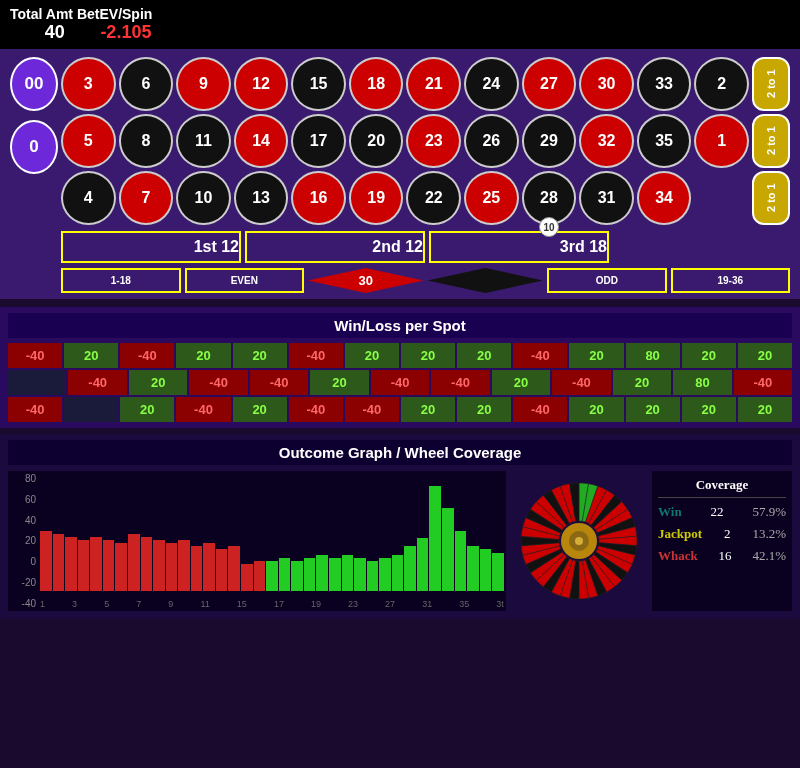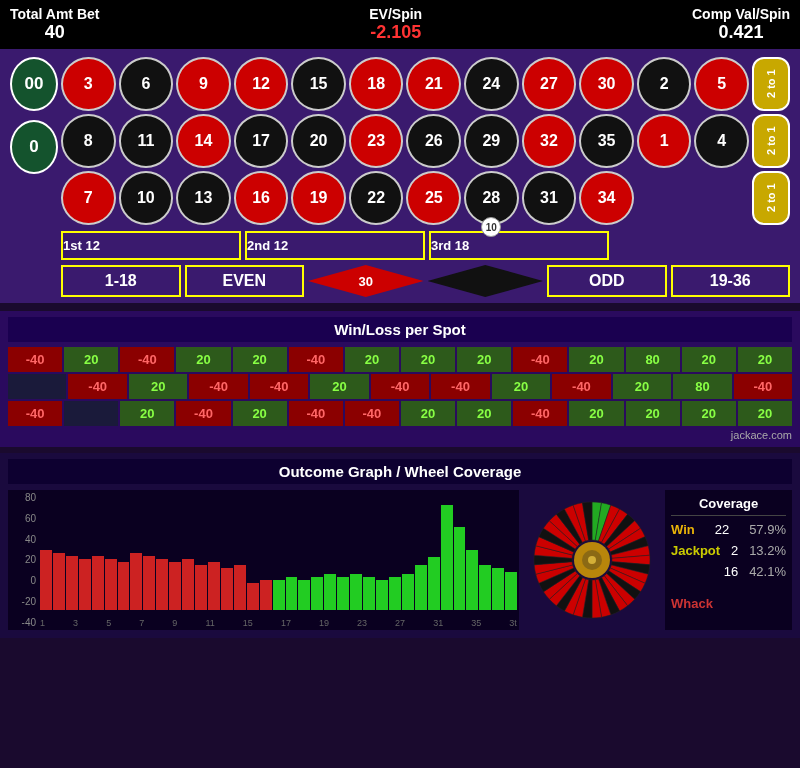--- a/index.html
+++ b/index.html
@@ -8,21 +8,21 @@
       height: 768px;
       background: #1a0a2e;
       font-family: Arial, sans-serif;
       overflow: hidden;
     }
 
     
     #header {
       background: #000;
       display: flex;
-      justify-content: space-between;
+      justify-content: flex-start;
       align-items: center;
       padding: 6px 10px;
       color: white;
     }
     .header-col { text-align: center; }
     .header-label { font-size: 14px; font-weight: bold; color: white; }
     .header-value { font-size: 18px; font-weight: bold; }
     .header-value.red { color: #ff3333; }
     .header-value.white { color: white; }
 
@@ -40,21 +40,21 @@
 
     
     .zero-col {
       display: flex;
       flex-direction: column;
       gap: 3px;
       margin-right: 3px;
     }
 
     .zero-cell {
-      background: #14532d;
+      background: #6d28d9;
       border-radius: 50%;
       color: white;
       font-weight: bold;
       font-size: 17px;
       display: flex;
       align-items: center;
       justify-content: center;
       width: 48px;
       height: 54px;
       border: 2px solid #fff;
@@ -117,39 +117,39 @@
       display: flex;
       justify-content: flex-start;
       gap: 4px;
       margin-bottom: 5px;
       padding-left: 51px;
     }
     .dozen-cell {
       border: 2px solid #ffff00;
       color: white;
       font-weight: bold;
-      font-size: 13px;
+      font-size: 16px;
       padding: 5px 0;
-      text-align: left;
+      text-align: right;
       flex: 1;
       max-width: 180px;
       cursor: pointer;
     }
 
     .outside-bets-row {
       display: flex;
       justify-content: flex-start;
       gap: 4px;
       padding-left: 51px;
     }
     .outside-bet {
       border: 2px solid #ffff00;
       color: white;
       font-weight: bold;
-      font-size: 16px;
+      font-size: 10px;
       padding: 5px 0;
       text-align: center;
       cursor: pointer;
       flex: 1;
     }
     .red-diamond {
       background: #cc0000;
       clip-path: polygon(50% 0%, 100% 50%, 50% 100%, 0% 50%);
       border: none;
       display: flex;
@@ -295,61 +295,58 @@
     .wheel-area {
       width: 130px;
       display: flex;
       align-items: center;
       justify-content: center;
     }
     .wheel-svg { width: 120px; height: 120px; }
 
     
     .coverage-area {
-      width: 127px;
+      width: 140px;
       background: #0a0020;
       padding: 6px;
+      font-family: Liberation Serif, serif;
     }
     .coverage-title {
       text-align: center;
       color: white;
       font-weight: bold;
       font-size: 13px;
       border-bottom: 1px solid #444;
       padding-bottom: 4px;
       margin-bottom: 6px;
     }
     .coverage-row {
       display: flex;
       justify-content: space-between;
       margin-bottom: 6px;
       font-size: 13px;
     }
     .coverage-label { font-weight: bold; }
-    .coverage-label.green { color: #eab308; }
+    .coverage-label.green { color: #0f766e; }
     .coverage-label.yellow { color: #cccc00; }
-    .coverage-label.red { color: #cc3333; margin-top: 32px; }
+    .coverage-label.red { color: #cc3333; }
     .coverage-num { color: white; }
     .coverage-pct { color: #aaa; }
   </style>
 </head>
 <body>
 
 <div id="header">
   <div class="header-col">
     <div class="header-label">Total Amt Bet</div>
     <div class="header-value white">40</div>
   </div>
   <div class="header-col">
     <div class="header-label">EV/Spin</div>
     <div class="header-value red">-2.105</div>
-  </div>
-  <div class="header-col">
-    <div class="header-label">Comp Val/Spin</div>
-    <div class="header-value white">0.421</div>
   </div>
 </div>
 
 <div id="roulette-section">
   <div class="table-container">
 
     <div class="zero-col">
       <div class="zero-cell">00</div>
       <div style="height:3px"></div>
       <div class="zero-cell">0</div>
@@ -359,20 +356,21 @@
     <div class="number-cell red">3</div>
         <div class="number-cell black">6</div>
         <div class="number-cell red">9</div>
         <div class="number-cell red">12</div>
         <div class="number-cell black">15</div>
         <div class="number-cell red">18</div>
         <div class="number-cell red">21</div>
         <div class="number-cell black">24</div>
         <div class="number-cell red">27</div>
         <div class="number-cell red">30</div>
+        <div class="number-cell black">33</div>
         <div class="number-cell black">2</div>
         <div class="number-cell red">5</div>
         <div class="number-cell black">8</div>
         <div class="number-cell black">11</div>
         <div class="number-cell red">14</div>
         <div class="number-cell black">17</div>
         <div class="number-cell black">20</div>
         <div class="number-cell red">23</div>
         <div class="number-cell black">26</div>
         <div class="number-cell black">29</div>
@@ -460,21 +458,20 @@
         <div class="winloss-cell neg">-40</div>
         <div class="winloss-cell pos">20</div>
         <div class="winloss-cell pos">20</div>
         <div class="winloss-cell neg">-40</div>
         <div class="winloss-cell pos">20</div>
         <div class="winloss-cell pos">20</div>
         <div class="winloss-cell pos">20</div>
         <div class="winloss-cell pos">20</div>
       </div>
     </div>
-  <div class="jackace">jackace.com</div>
 </div>
 
 <div id="outcome-section">
   <div class="outcome-title">Outcome Graph / Wheel Coverage</div>
   <div class="outcome-content">
 
     <div class="graph-area">
       <div class="graph-y-axis">
         <span>80</span>
         <span>60</span>

